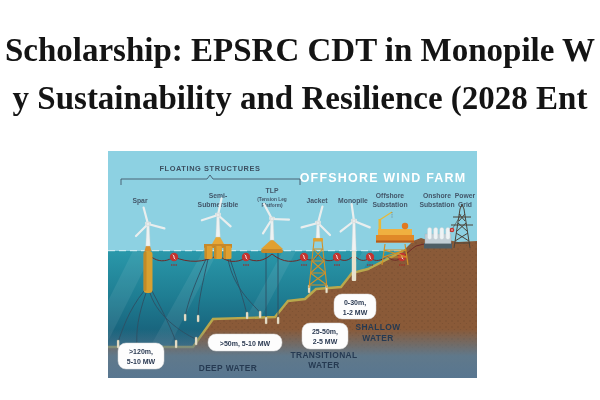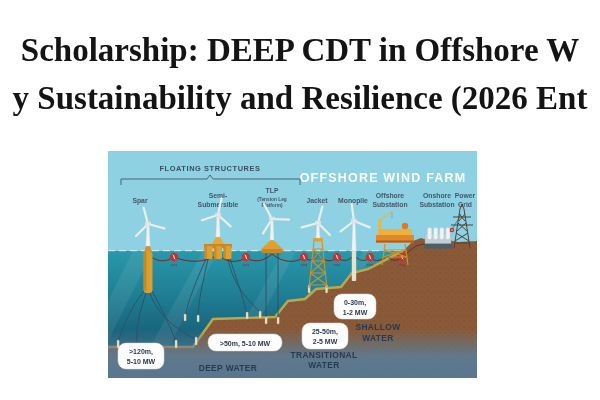--- a/index.html
+++ b/index.html
@@ -18,22 +18,22 @@
   .group-label{fill:#3c4f60;font-size:7.4px;font-weight:bold;letter-spacing:.6px;}
   .heading{fill:#ffffff;font-size:12.5px;font-weight:bold;letter-spacing:1.2px;}
   .badge-text{fill:#2b3a52;font-size:7px;font-weight:bold;}
   .zone-text{fill:#263a52;font-size:8.4px;font-weight:bold;letter-spacing:.4px;}
 </style>
 </head>
 <body>
 
 <div class="page">
 
-  <div class="title-line l1">Scholarship: DEEP CDT in Offshore W</div>
-  <div class="title-line l2">y Sustainability and Resilience (2026 Ent</div>
+  <div class="title-line l1">Scholarship: EPSRC CDT in Monopile W</div>
+  <div class="title-line l2">y Sustainability and Resilience (2028 Ent</div>
 
   <div class="figure">
   <svg viewBox="0 0 369 227" width="369" height="227">
     <defs>
       <linearGradient id="waterGrad" x1="0" y1="100" x2="0" y2="227" gradientUnits="userSpaceOnUse">
         <stop offset="0" stop-color="#2a98aa"></stop>
         <stop offset="0.35" stop-color="#1f7e93"></stop>
         <stop offset="0.7" stop-color="#175e78"></stop>
         <stop offset="1" stop-color="#123f5c"></stop>
       </linearGradient>

